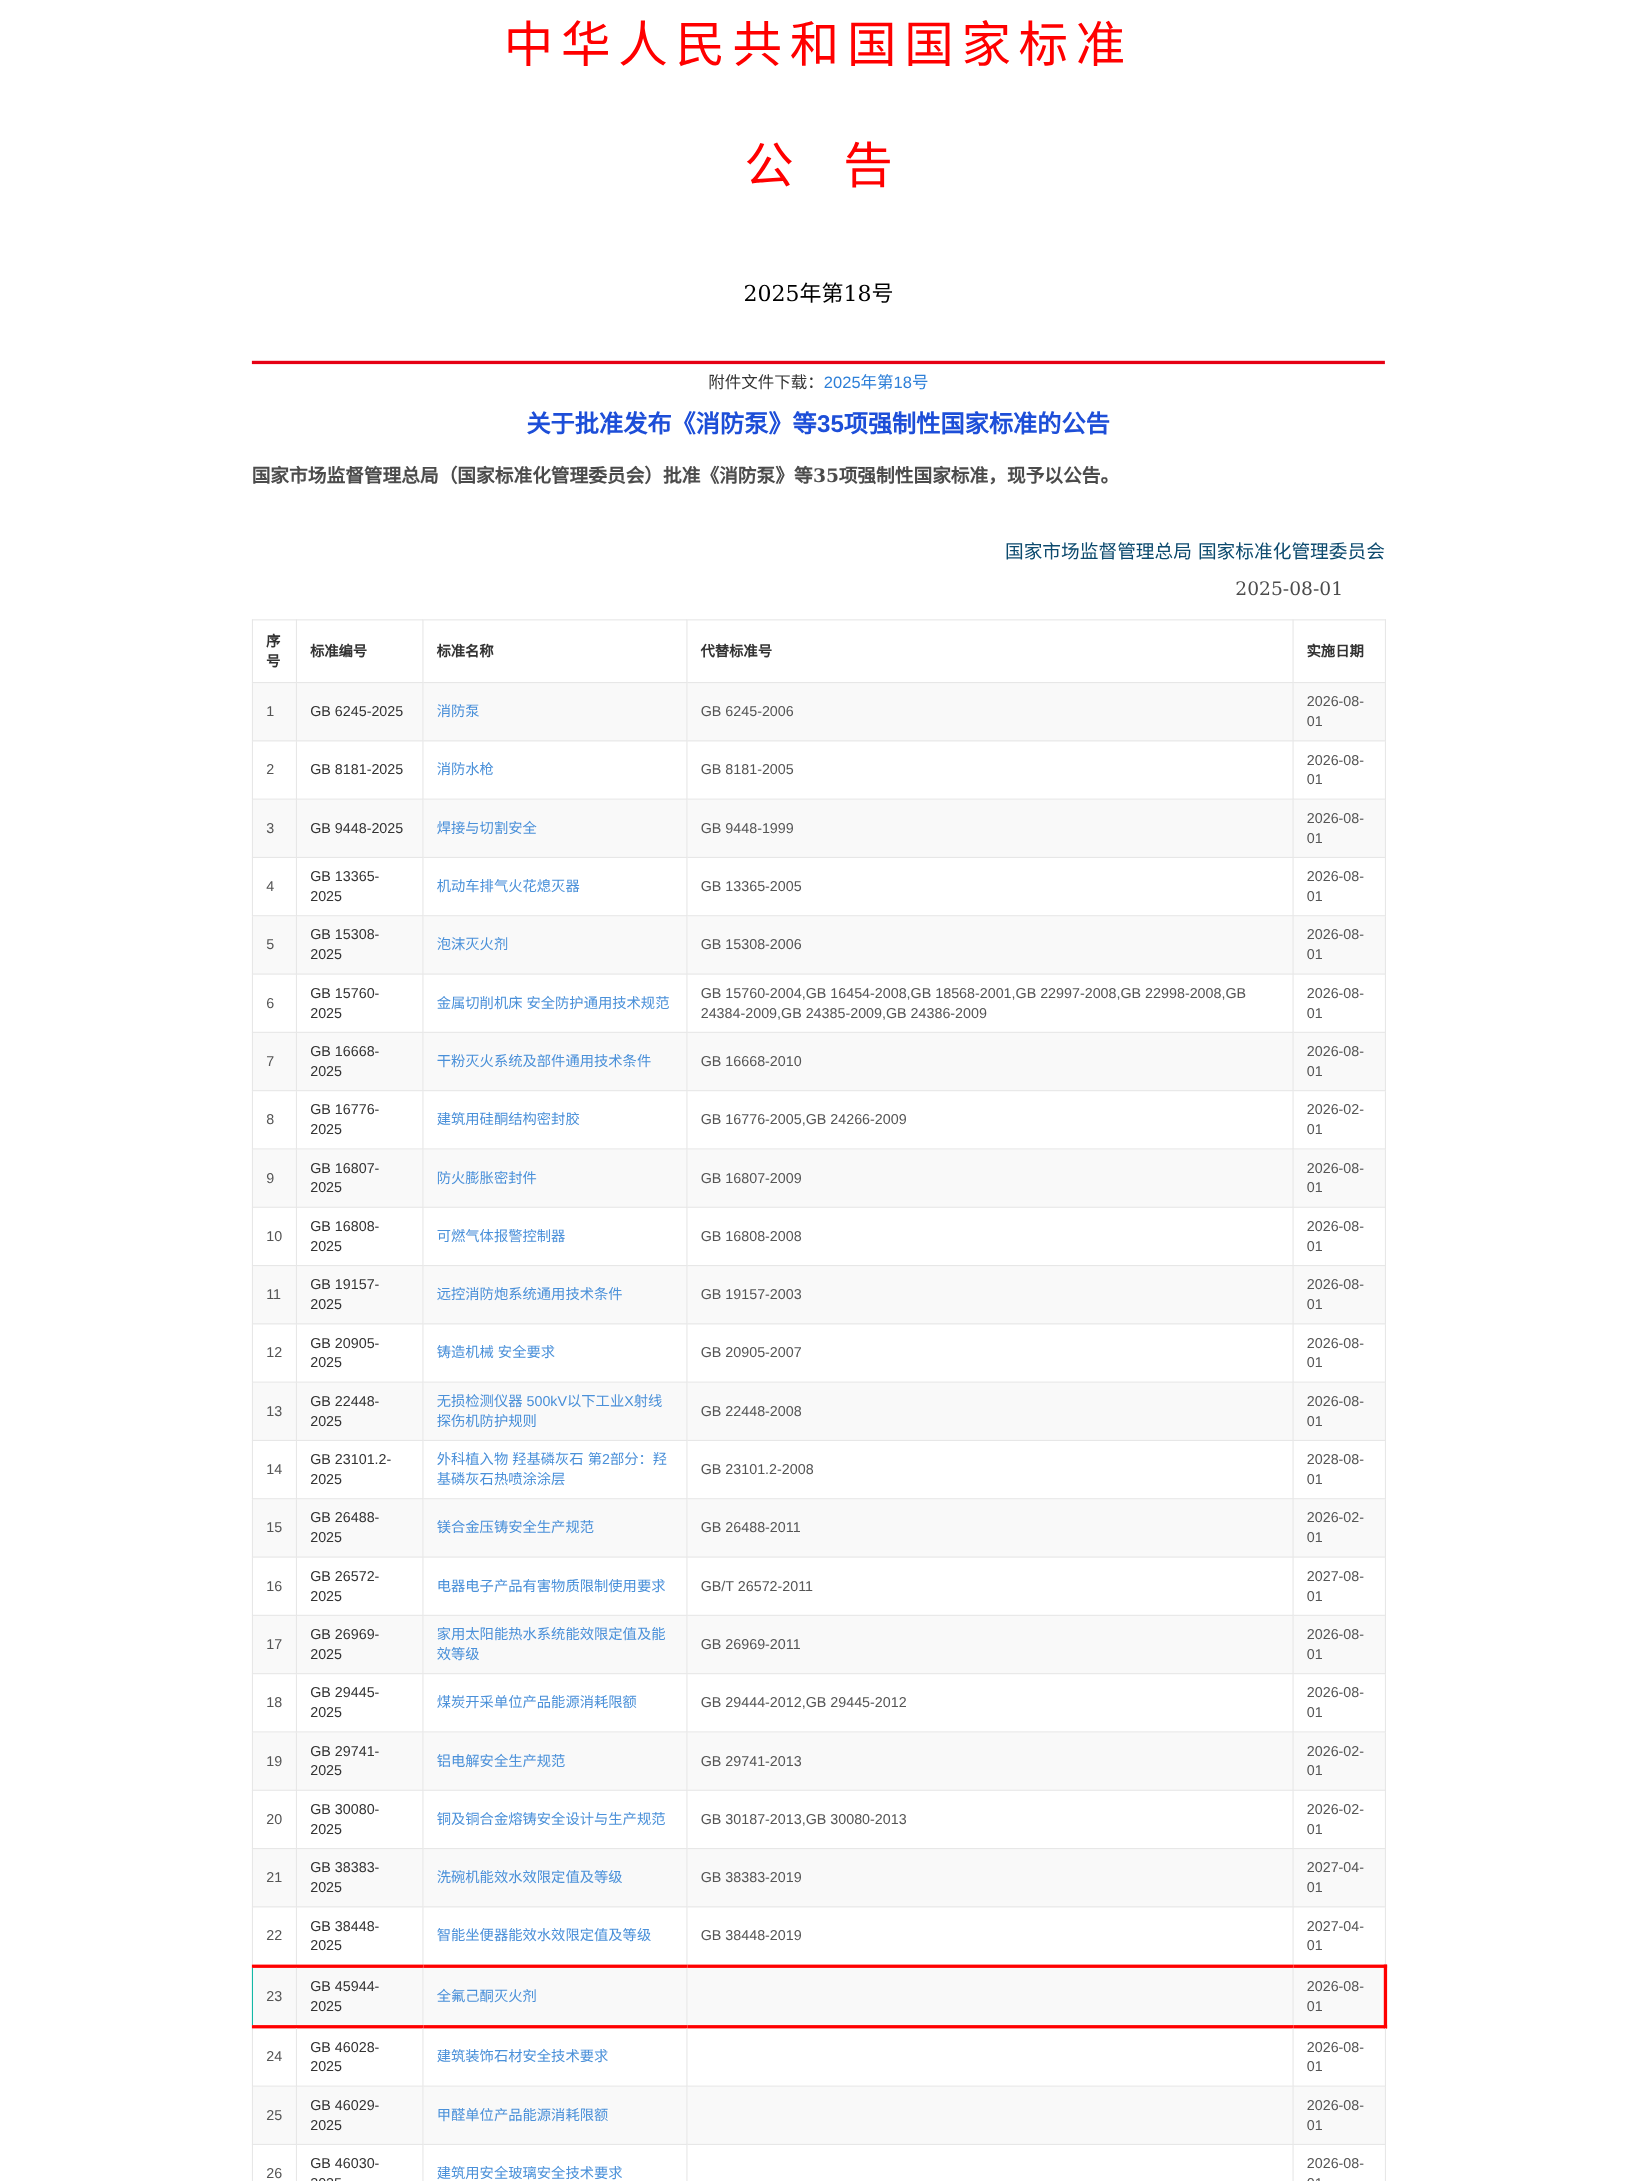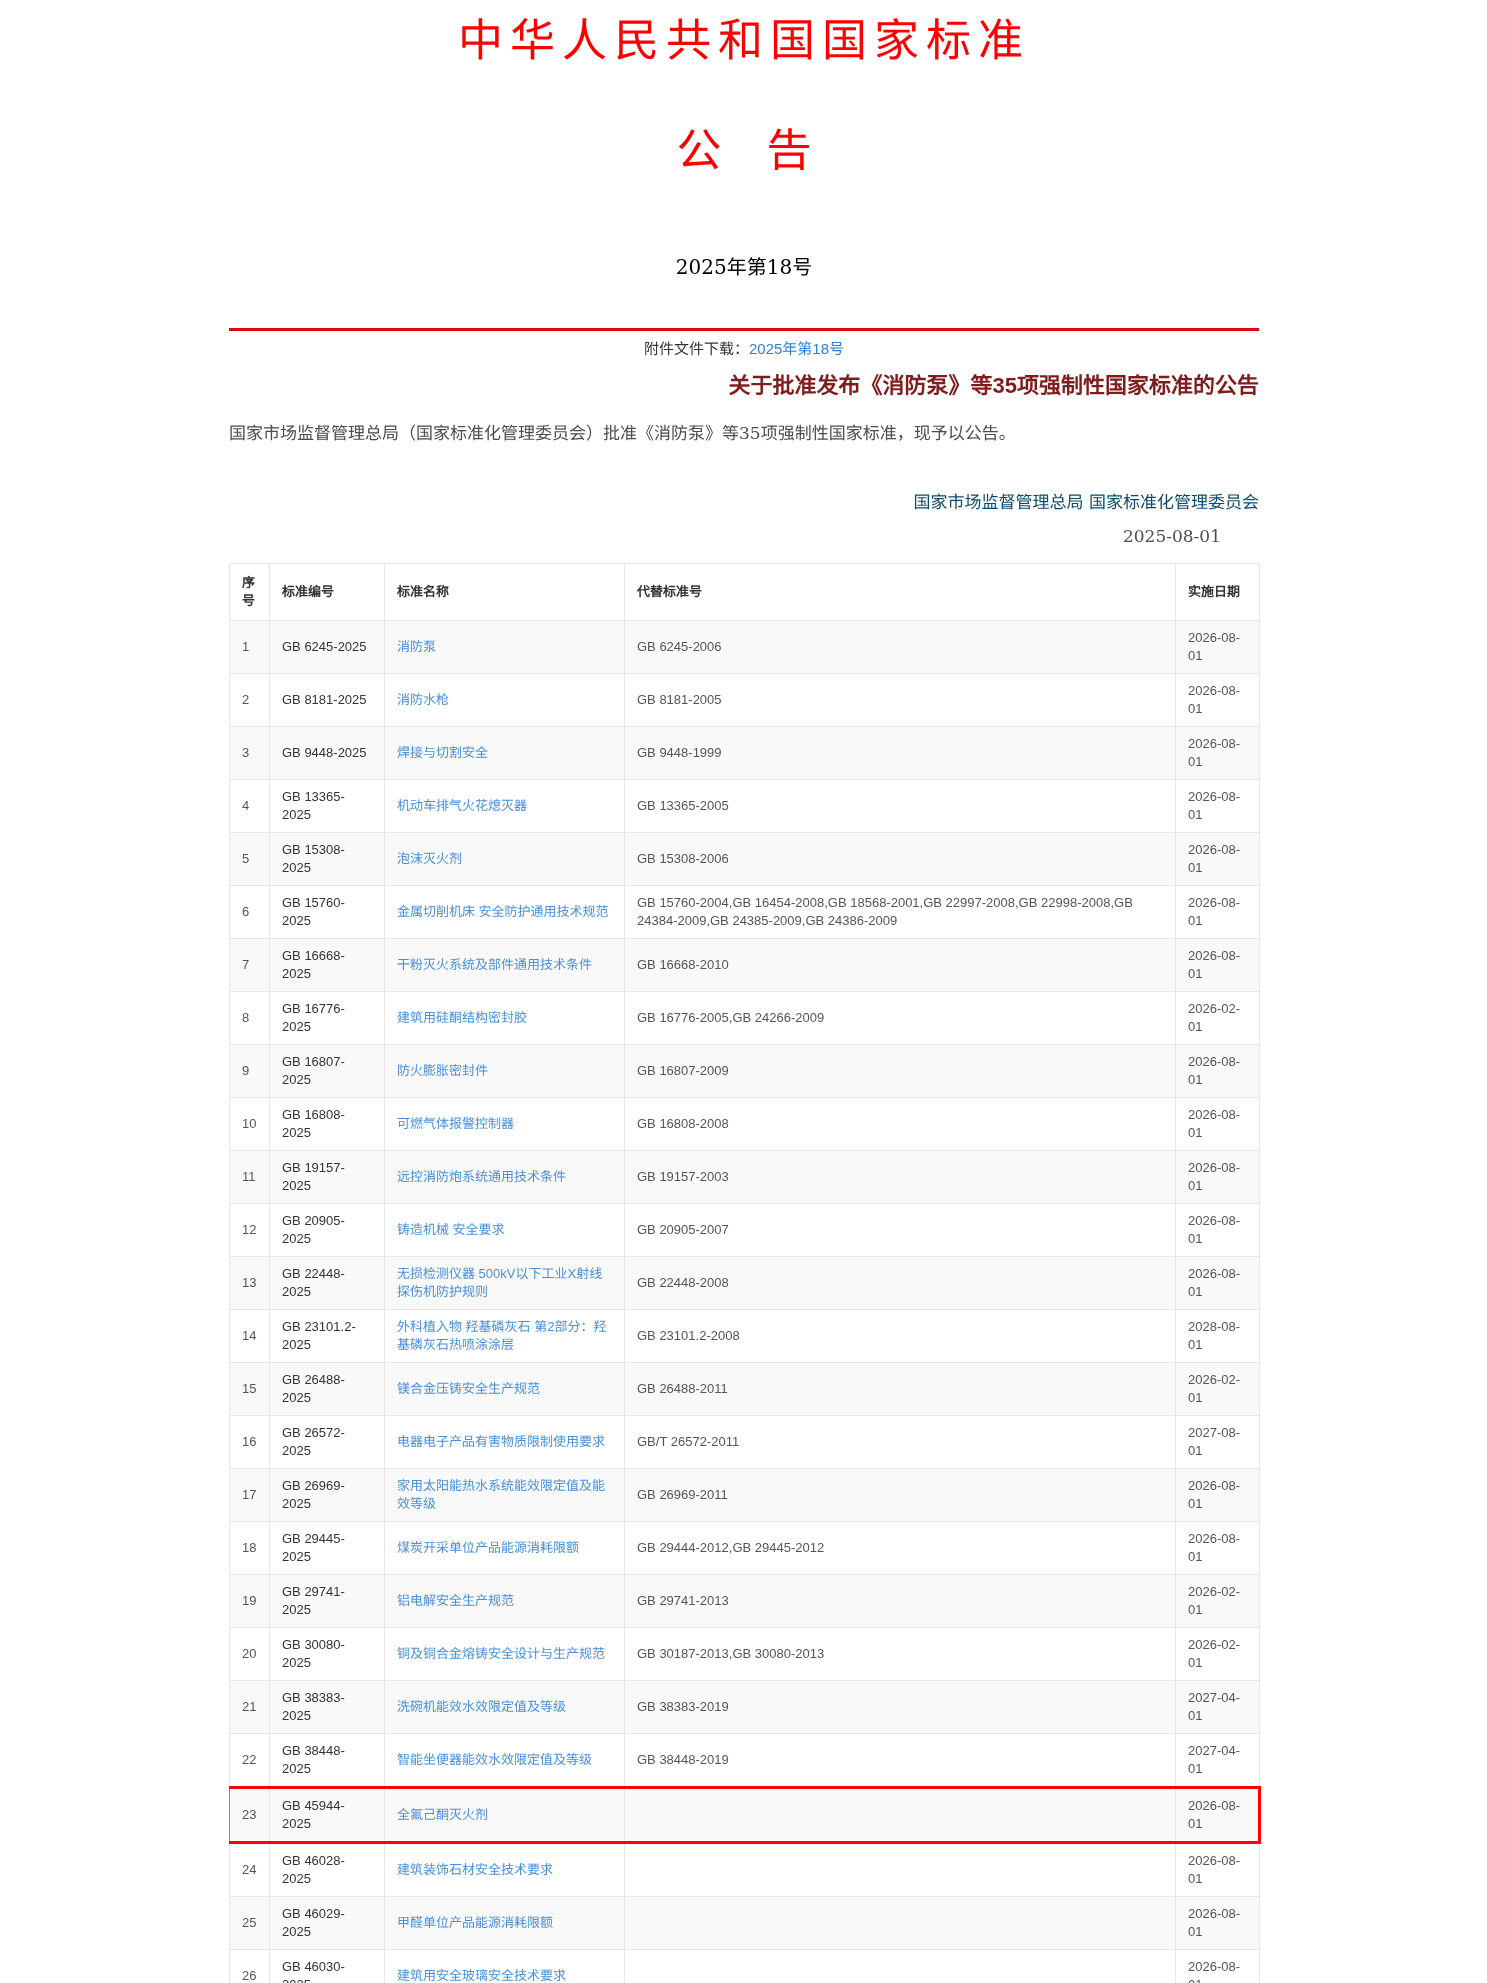--- a/index.html
+++ b/index.html
@@ -53,31 +53,32 @@
     line-height: 20px;
     color: #333;
     text-align: center;
   }
   .attachment-row a {
     color: #2d7fd8;
     text-decoration: none;
   }
   .announcement-heading {
     margin: 12px 0 0 0;
-    text-align: right;
+    text-align: center;
     font-size: 22px;
     font-weight: 700;
-    color: #7f1d1d;
+    color: #1d4ed8;
     line-height: 30px;
   }
   .announcement-body {
     margin-top: 20px;
     font-size: 17px;
     line-height: 24px;
     color: #4c4c4c;
+    font-weight: bold;
   }
   .issuing-authority {
     margin-top: 46px;
     text-align: right;
     font-size: 17px;
     line-height: 22px;
     color: #0c4a6e;
   }
   .publish-date {
     margin-top: 12px;

